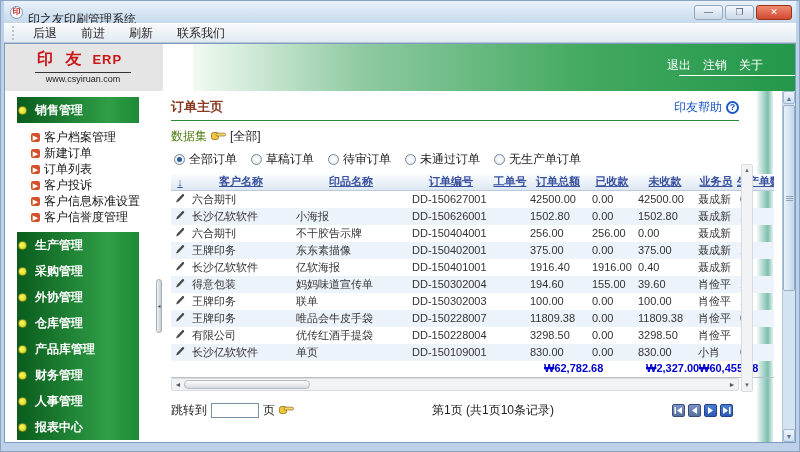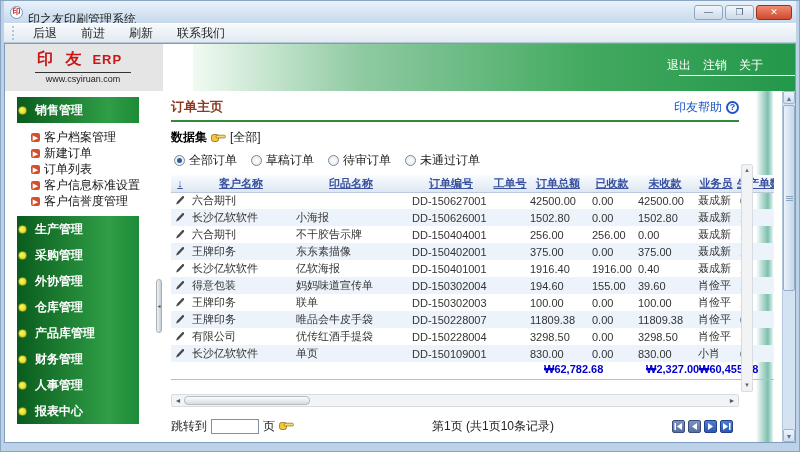--- a/index.html
+++ b/index.html
@@ -65,29 +65,29 @@
   .submenu-text { color:#141414; font-size:12px; white-space:nowrap; }
 
   
   .splitter { width:9px; flex:none; position:relative; background:#fff; }
   .splitter-handle { position:absolute; top:188px; left:1px; width:6px; height:54px;
     background:linear-gradient(90deg,#f4f4f4,#c4ccd4); border:1px solid #a6aeb6; border-radius:3px;
     display:flex; align-items:center; justify-content:center; color:#555; font-size:5px; }
 
   
   .main { flex:1; min-width:0; position:relative; display:flex; flex-direction:column;
-    padding:7px 17px 4px 7px; }
+    padding:7px 17px 20px 7px; }
   .title-row { display:flex; align-items:center; }
   .page-title { color:#8a3b22; font-size:13px; font-weight:bold; }
   .help-link { margin-left:auto; display:flex; align-items:center; gap:4px; color:#1a56c4; cursor:pointer; }
   .help-icon { width:13px; height:13px; border-radius:50%; border:2px solid #1a56c4; color:#1a56c4;
     font-size:9px; font-weight:bold; display:flex; align-items:center; justify-content:center; }
   .green-rule { height:2px; background:#2e8b3c; margin-top:4px; }
   .dataset-row { margin-top:7px; display:flex; align-items:center; gap:4px; }
-  .dataset-label { color:#000000; font-weight:bold; }
+  .dataset-label { color:#4d7c0f; font-weight:normal; }
   .dataset-value { color:#222; }
   .radio-row { margin-top:6px; margin-left:3px; display:flex; gap:14px; align-items:center; color:#222; }
   .radio-option { display:flex; align-items:center; gap:4px; cursor:pointer; }
   .radio { width:11px; height:11px; border-radius:50%; border:1px solid #78889a;
     background:radial-gradient(#fff,#dfe6ec); flex:none; }
   .radio.selected::after { content:''; display:block; width:5px; height:5px; margin:2px;
     border-radius:50%; background:#2c5a9c; }
 
   
   table.grid { margin-top:6px; width:100%; border-collapse:collapse; table-layout:fixed; font-size:11px; }
@@ -202,20 +202,24 @@
               <div class="submenu-item">
                 <span class="arrow-bullet">▶</span>
                 <span class="submenu-text">新建订单</span>
               </div>
               <div class="submenu-item">
                 <span class="arrow-bullet">▶</span>
                 <span class="submenu-text">订单列表</span>
               </div>
               <div class="submenu-item">
                 <span class="arrow-bullet">▶</span>
+                <span class="submenu-text">客户投诉</span>
+              </div>
+              <div class="submenu-item">
+                <span class="arrow-bullet">▶</span>
                 <span class="submenu-text">客户信息标准设置</span>
               </div>
               <div class="submenu-item">
                 <span class="arrow-bullet">▶</span>
                 <span class="submenu-text">客户信誉度管理</span>
               </div>
             </div>
             <div class="menu-header">
               <span class="bullet"></span>
               <span class="menu-label">生产管理</span>
@@ -286,20 +290,24 @@
               <span class="radio"></span>
               <span>草稿订单</span>
             </span>
             <span class="radio-option">
               <span class="radio"></span>
               <span>待审订单</span>
             </span>
             <span class="radio-option">
               <span class="radio"></span>
               <span>未通过订单</span>
+            </span>
+            <span class="radio-option">
+              <span class="radio"></span>
+              <span>无生产单订单</span>
             </span>
           </div>
 
         <table class="grid">
           <colgroup>
             <col style="width:18px">
               <col style="width:104px">
               <col style="width:116px">
               <col style="width:84px">
             <col style="width:34px">

